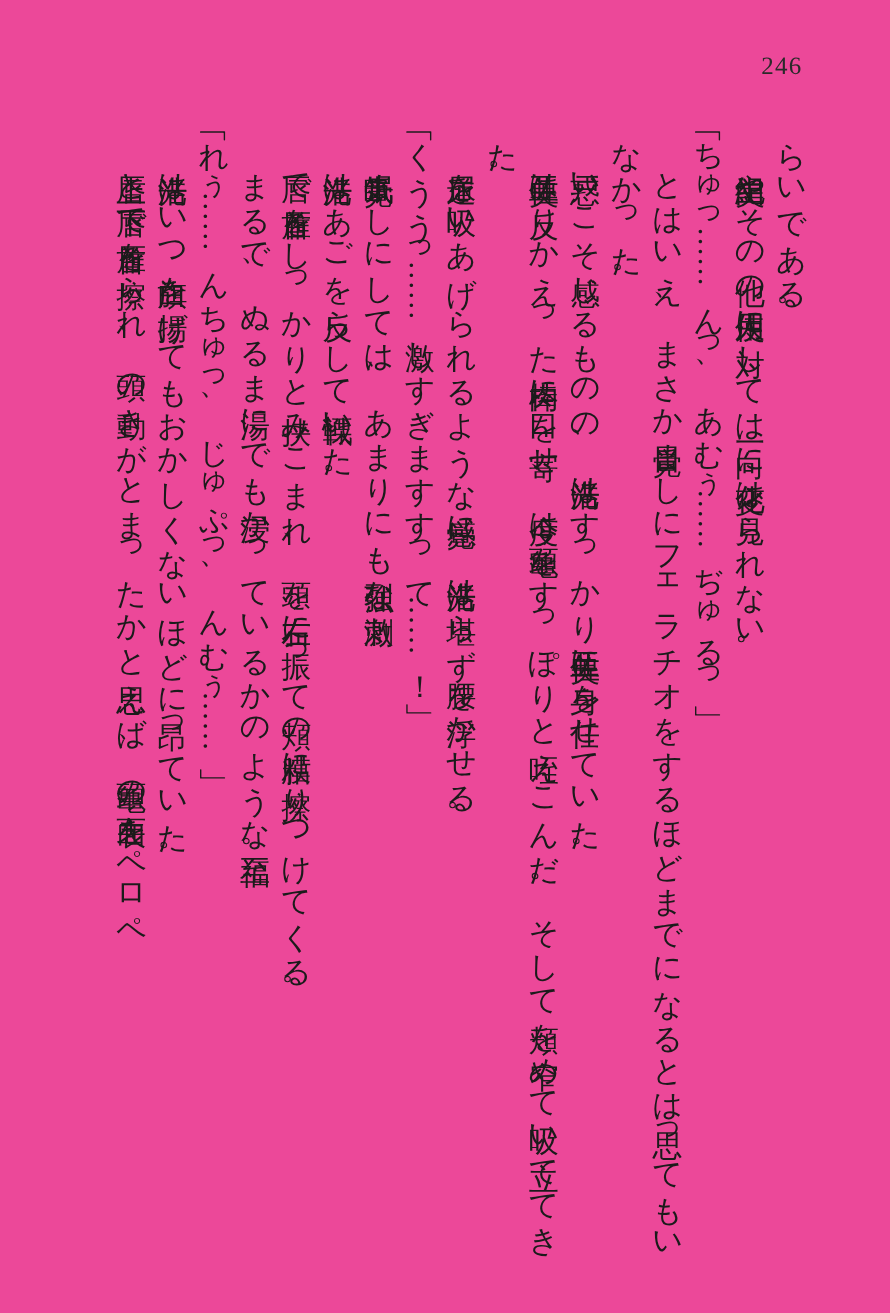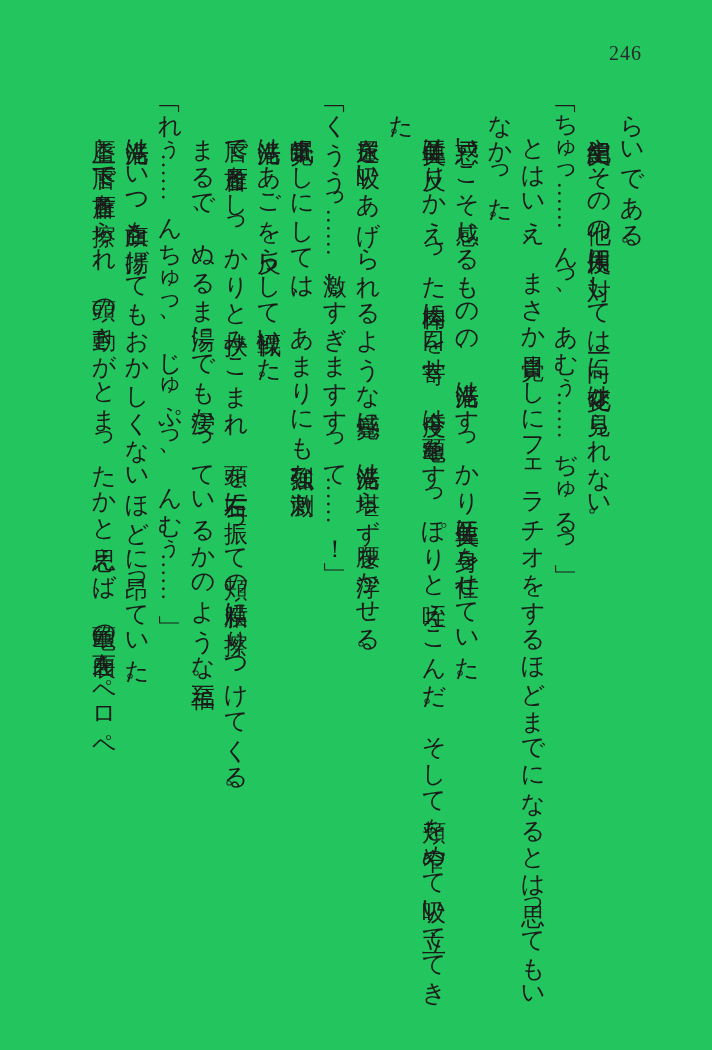--- a/index.html
+++ b/index.html
@@ -4,21 +4,21 @@
 <style>
   html, body {
     margin: 0;
     padding: 0;
     background: #ffffff;
   }
   .page {
     position: relative;
     width: 712px;
     height: 1050px;
-    background: #22c55e;
+    background: #ec4899;
     overflow: hidden;
     font-family: "Liberation Serif", "DejaVu Serif", serif;
     color: #1b1b1b;
   }
   .page-number {
     position: absolute;
     top: 42px;
     right: 70px;
     font-size: 20px;
     letter-spacing: 1px;

